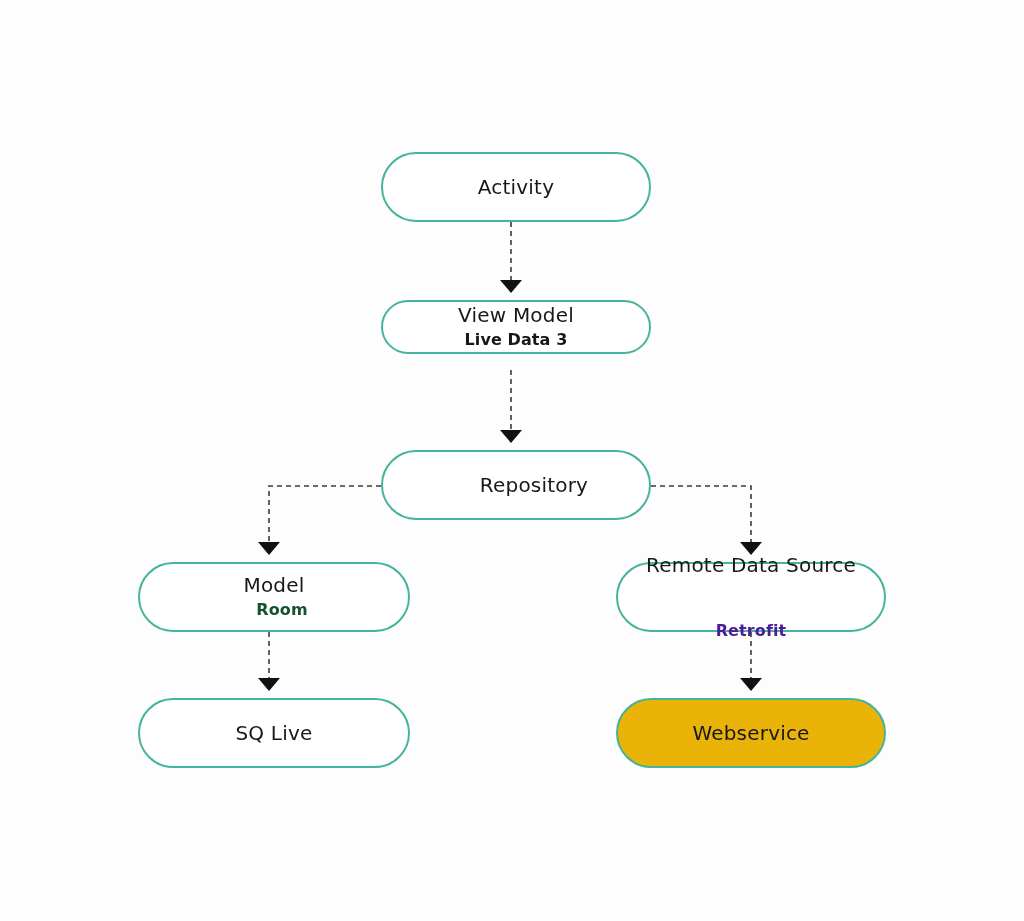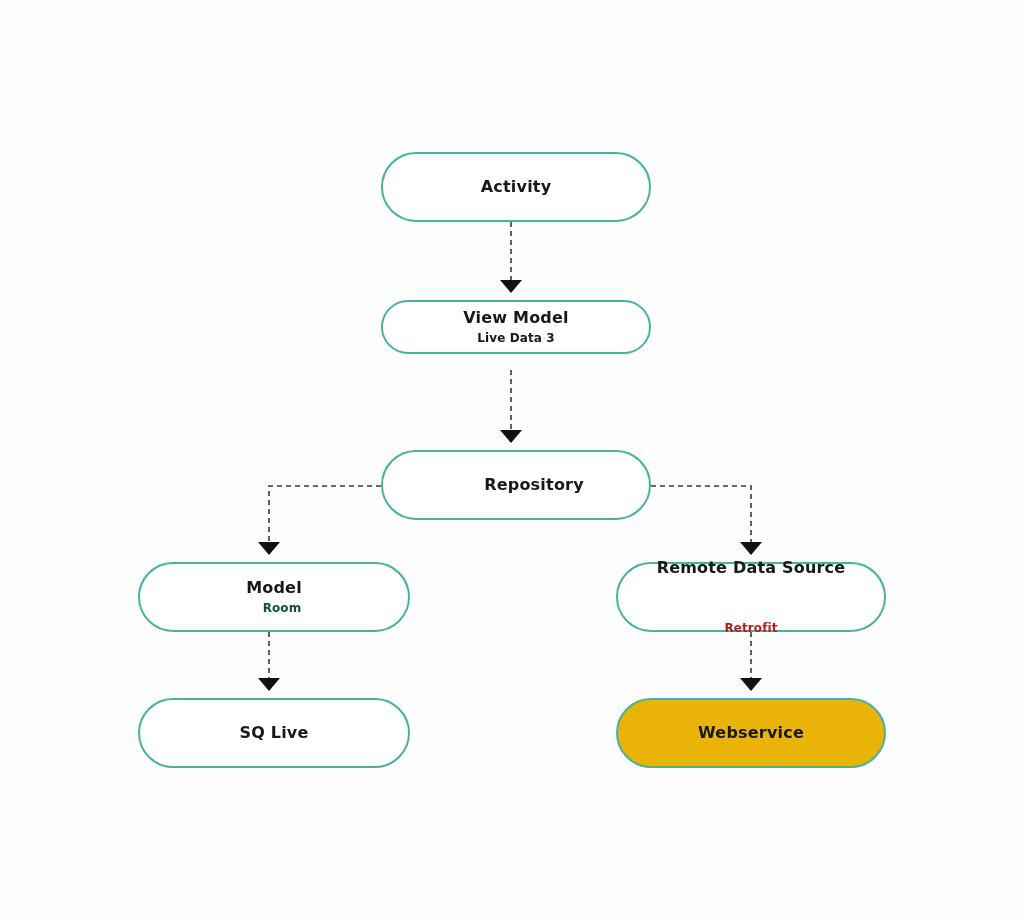--- a/index.html
+++ b/index.html
@@ -32,29 +32,29 @@
     background: #ffffff;
     border: 2px solid #45b39d;
     border-radius: 40px;
     display: flex;
     flex-direction: column;
     align-items: center;
     justify-content: center;
     z-index: 2;
   }
   .node-title {
-    font-size: 16px;
-    font-weight: bold;
+    font-size: 20px;
+    font-weight: normal;
     color: #181818;
     letter-spacing: 0.2px;
     line-height: 1.15;
     text-align: center;
   }
   .node-subtitle {
-    font-size: 12px;
+    font-size: 16px;
     font-weight: bold;
     color: #181818;
     letter-spacing: 0.1px;
     line-height: 1.2;
     text-align: center;
     margin-top: 3px;
   }
   .node-subtitle:empty {
     display: none;
   }
@@ -93,21 +93,21 @@
       </div>
       <div class="node" style="left: 381px; top: 450px; width: 270px; height: 70px; border-color: rgb(69, 179, 157); background: rgb(255, 255, 255); border-radius: 35px;">
         <div class="node-title" style="color: rgb(24, 24, 24); margin-left: 36px;">Repository</div>
       </div>
       <div class="node" style="left: 138px; top: 562px; width: 272px; height: 70px; border-color: rgb(69, 179, 157); background: rgb(255, 255, 255); border-radius: 35px;">
         <div class="node-title" style="color: rgb(24, 24, 24);">Model</div>
         <div class="node-subtitle" style="color: #14532d; margin-left: 16px;">Room</div>
       </div>
       <div class="node" style="left: 616px; top: 562px; width: 270px; height: 70px; border-color: rgb(69, 179, 157); background: rgb(255, 255, 255); border-radius: 35px; align-items: center;">
         <div class="node-title" style="color: rgb(24, 24, 24);">Remote Data Source</div>
-        <div class="node-subtitle" style="color: #b91c1c; margin-top: 44px;">Retrofit</div>
+        <div class="node-subtitle" style="color: #4c1d95; margin-top: 44px;">Retrofit</div>
       </div>
       <div class="node" style="left: 138px; top: 698px; width: 272px; height: 70px; border-color: rgb(69, 179, 157); background: rgb(255, 255, 255); border-radius: 35px;">
         <div class="node-title" style="color: rgb(24, 24, 24);">SQ Live</div>
       </div>
       <div class="node" style="left: 616px; top: 698px; width: 270px; height: 70px; border-color: rgb(69, 179, 157); background: #eab308; border-radius: 35px;">
         <div class="node-title" style="color: rgb(24, 24, 24);">Webservice</div>
       </div>
     </div>
 
 </div>

